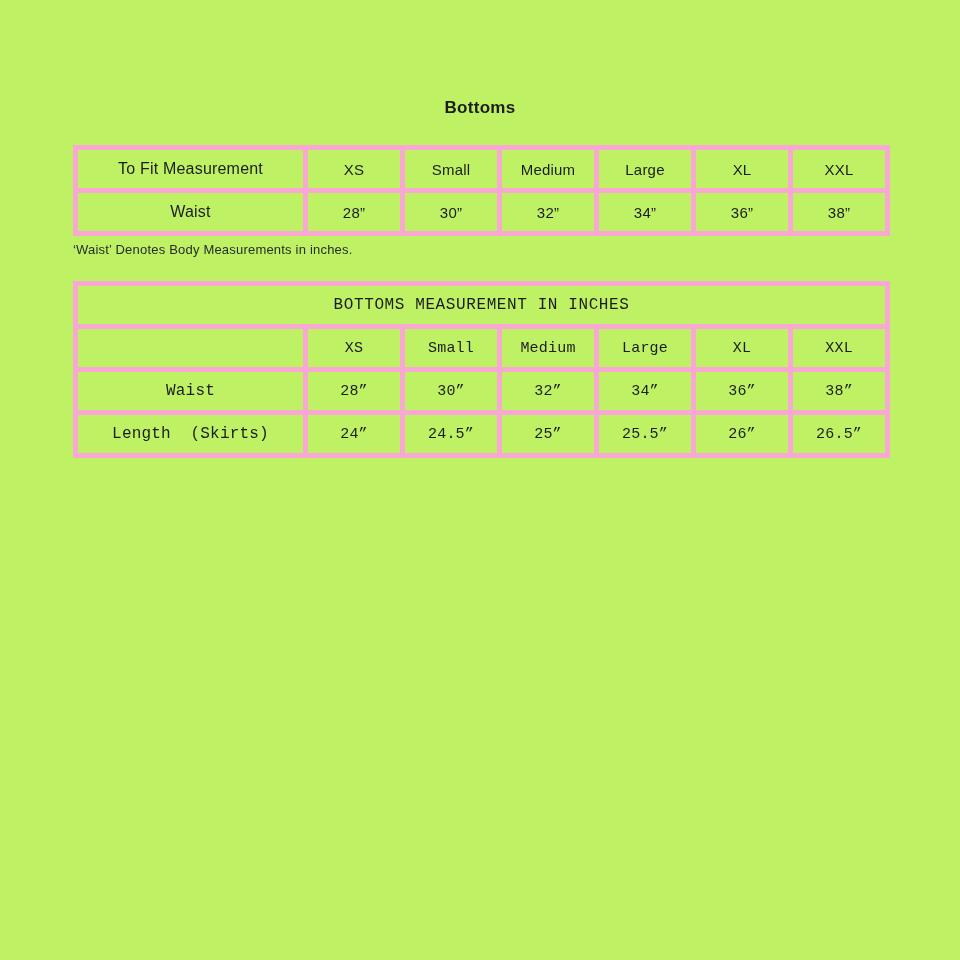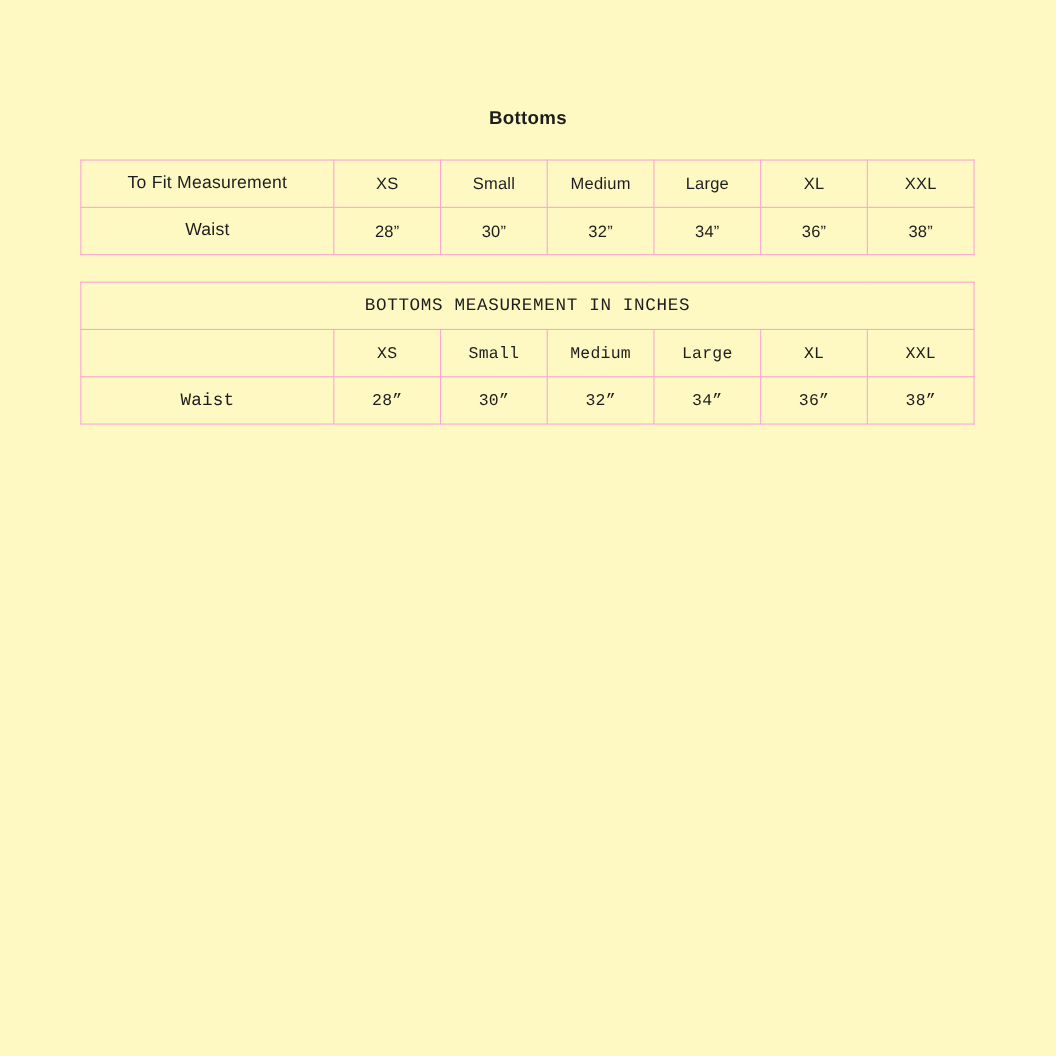--- a/index.html
+++ b/index.html
@@ -2,42 +2,42 @@
 <html><head>
 <meta charset="utf-8">
 <style>
   * { margin: 0; padding: 0; box-sizing: border-box; }
   html, body { background: #ffffff; }
   body {
     width: 960px; height: 960px;
     font-family: "Liberation Sans", "DejaVu Sans", sans-serif;
     color: #1d1d1d;
   }
-  .sheet { position: relative; width: 960px; height: 960px; background: #fef9c3; overflow: hidden; }
+  .sheet { position: relative; width: 960px; height: 960px; background: #bef264; overflow: hidden; }
   .content { width: 812px; margin-left: 73px; }
 
   .page-title {
     padding-top: 98px;
     text-align: center;
     font-size: 17px;
     font-weight: 700;
     letter-spacing: 0.3px;
     color: #1d1d1d;
   }
 
   table {
     border-collapse: collapse;
     table-layout: fixed;
     width: 812px;
   }
   col.c-label { width: 230px; }
   col.c-size  { width: 97px; }
 
   td, th {
-    border: 1px solid #f9a8d4;
+    border: 5px solid #f9a8d4;
     text-align: center;
     vertical-align: middle;
     font-weight: 400;
     color: #1d1d1d;
     letter-spacing: 0.2px;
     white-space: pre-wrap;
   }
 
   
   .size-table { margin-top: 27px; }
@@ -97,20 +97,21 @@
           <td class="val-cell">28”</td>
           <td class="val-cell">30”</td>
           <td class="val-cell">32”</td>
           <td class="val-cell">34”</td>
           <td class="val-cell">36”</td>
           <td class="val-cell">38”</td>
         </tr>
       </tbody>
     </table>
 
+    <div class="note">‘Waist’ Denotes Body Measurements in inches.</div>
 
     <table class="measure-table">
       <colgroup>
         <col class="c-label">
           <col class="c-size">
           <col class="c-size">
           <col class="c-size">
         <col class="c-size">
           <col class="c-size">
           <col class="c-size">
@@ -130,17 +131,26 @@
         </tr>
         <tr>
           <td class="label-cell">Waist</td>
           <td class="val-cell">28”</td>
           <td class="val-cell">30”</td>
           <td class="val-cell">32”</td>
           <td class="val-cell">34”</td>
           <td class="val-cell">36”</td>
           <td class="val-cell">38”</td>
         </tr>
+        <tr>
+          <td class="label-cell">Length  (Skirts)</td>
+          <td class="val-cell">24”</td>
+          <td class="val-cell">24.5”</td>
+          <td class="val-cell">25”</td>
+          <td class="val-cell">25.5”</td>
+          <td class="val-cell">26”</td>
+          <td class="val-cell">26.5”</td>
+        </tr>
       </tbody>
     </table>
 
   </div>
 </div>
 
 </body></html>

